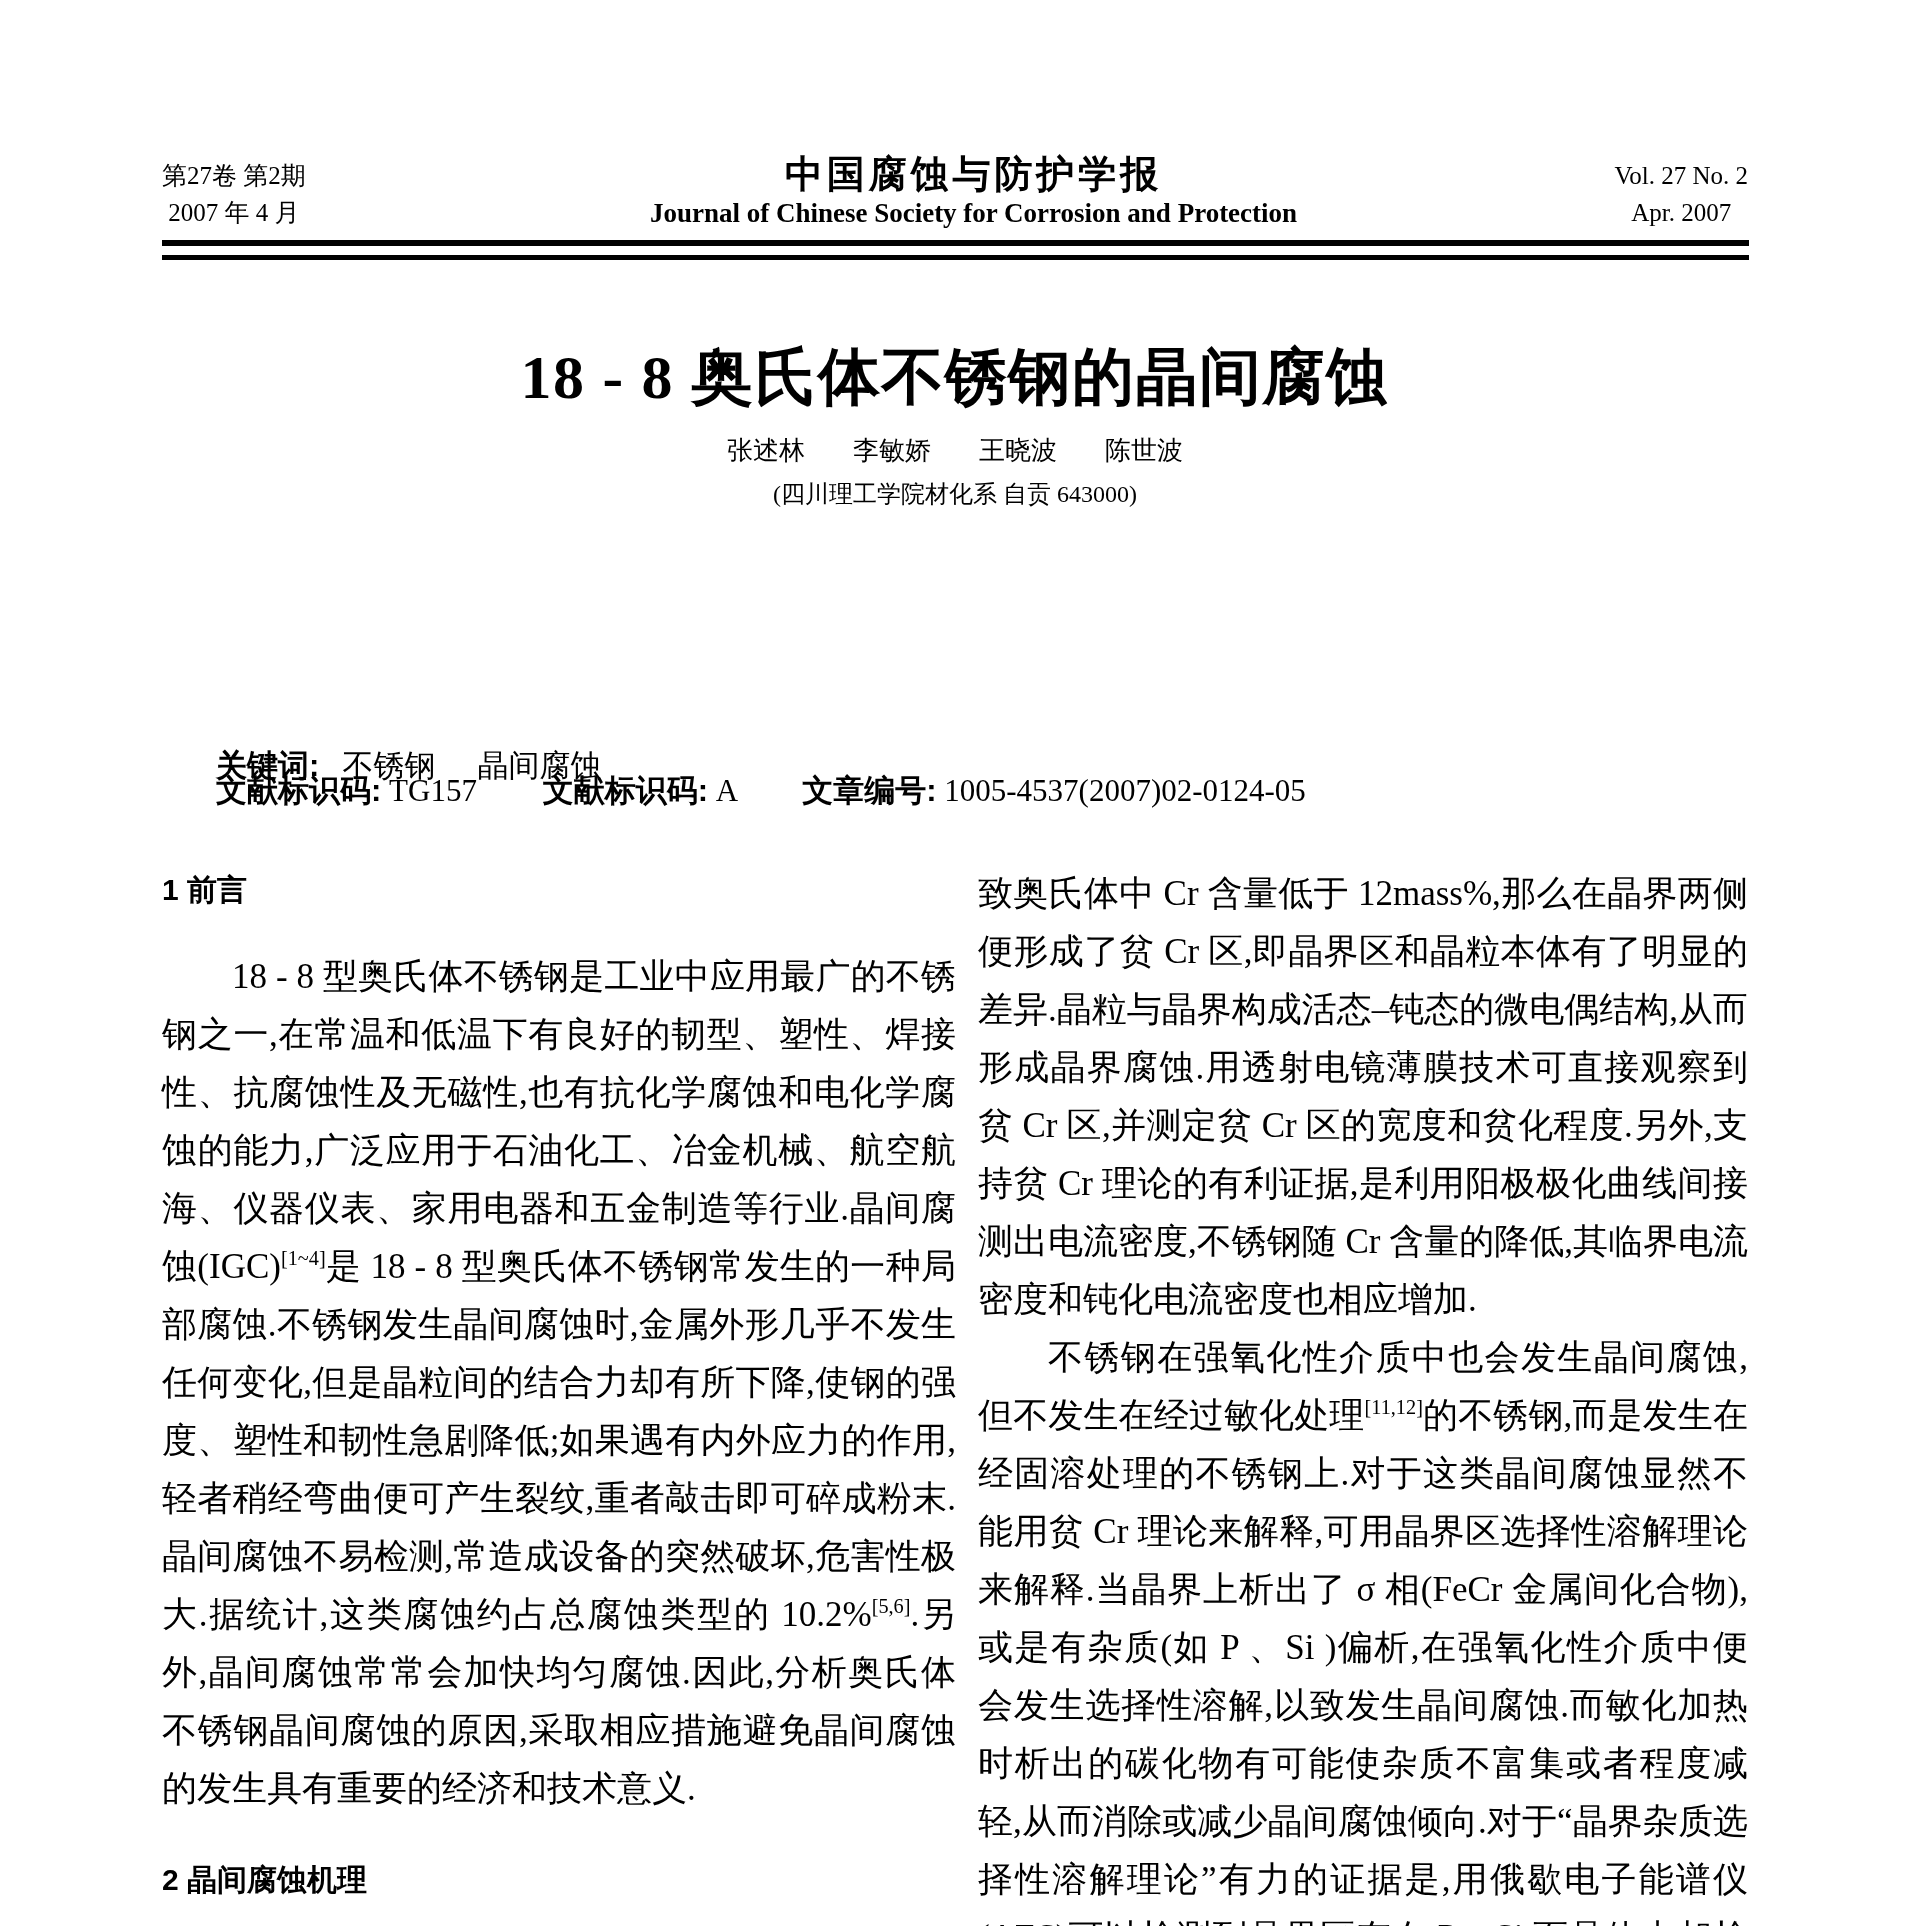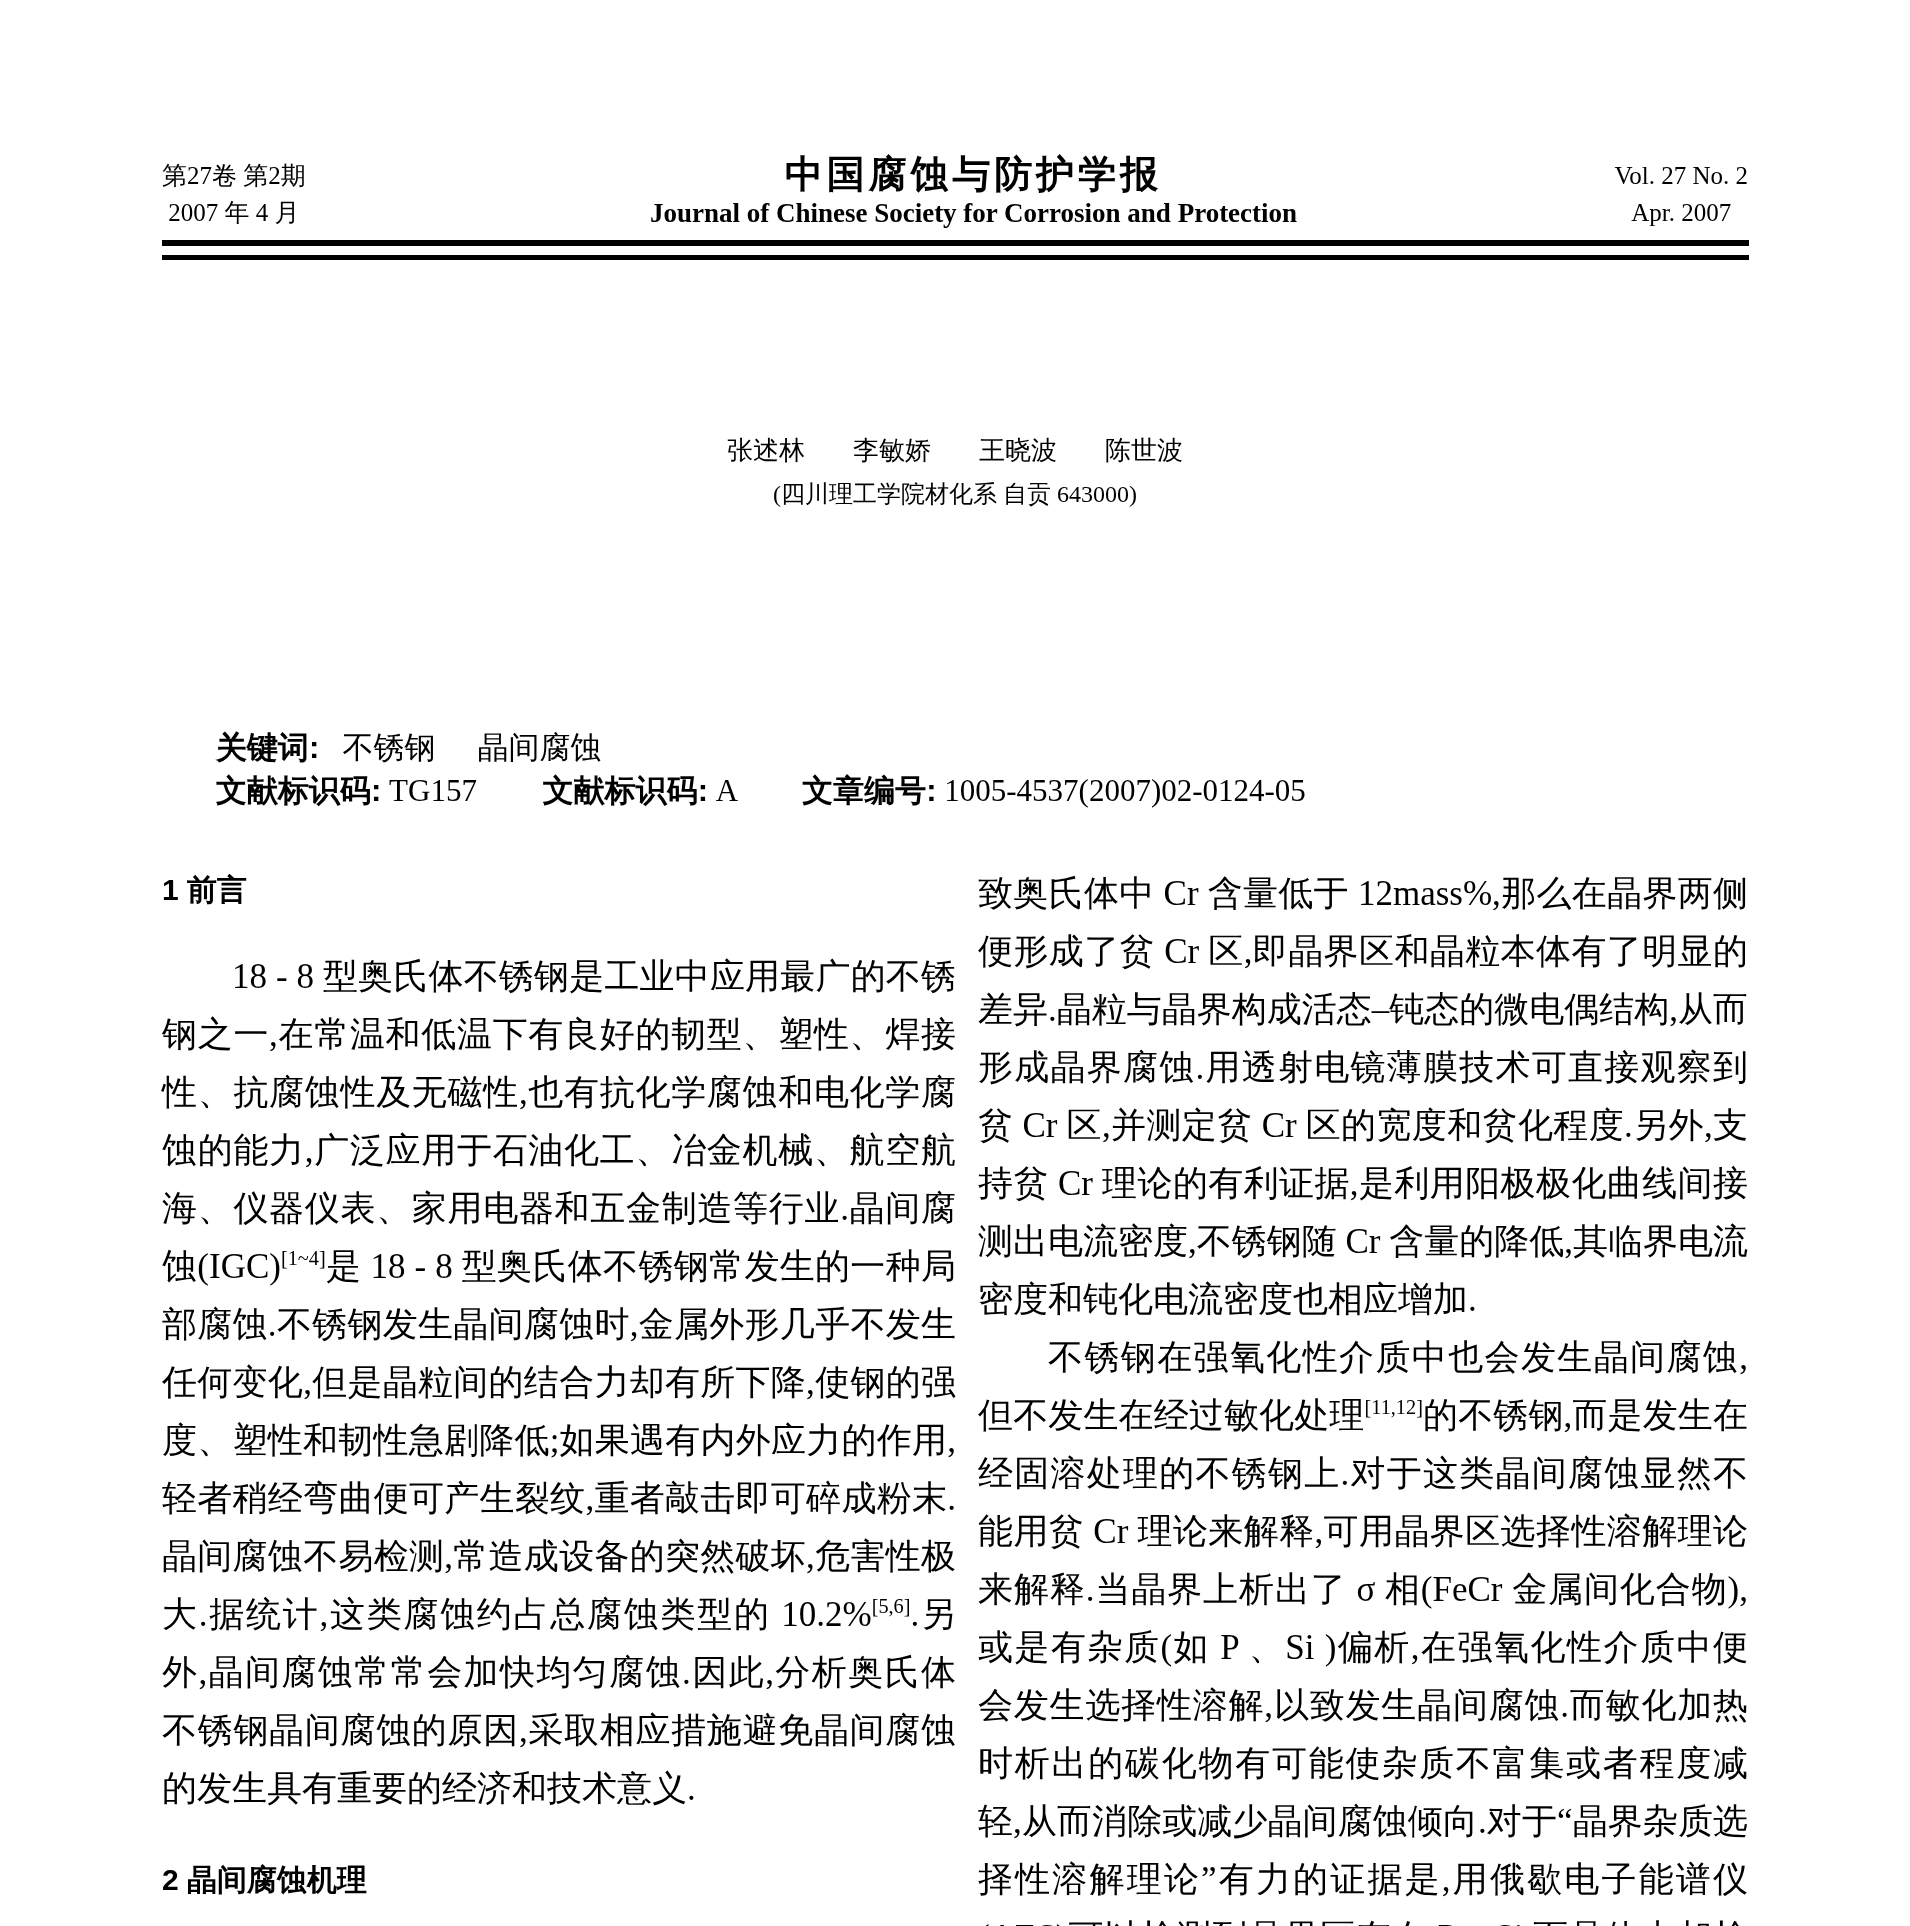--- a/index.html
+++ b/index.html
@@ -59,25 +59,26 @@
   </div>
 
   <div class="abs hdr-side" style="right:162px;top:157px;">
     <div>Vol. 27 No. 2</div>
     <div>Apr. 2007</div>
   </div>
 
   <div class="abs rule" style="left:162px;top:240px;width:1587px;height:6.2px;"></div>
   <div class="abs rule" style="left:162px;top:255px;width:1587px;height:4.6px;"></div>
 
+  <div class="abs art-title" style="top:335px;">18 - 8 奥氏体不锈钢的晶间腐蚀</div>
   <div class="abs authors" style="top:433px;"><span>张述林</span><span>李敏娇</span><span>王晓波</span><span>陈世波</span></div>
   <div class="abs affil" style="top:478px;">(四川理工学院材化系 自贡 643000)</div>
 
 
-  <div class="abs meta-blk" style="top:721px;">
+  <div class="abs meta-blk" style="top:739px;">
     <span class="lbl" style="margin-right:15.4px;">关键词:</span>
     <span id="kw-list"><span class="kw">不锈钢</span><span class="kw">晶间腐蚀</span></span>
   </div>
 
   <div class="abs meta-blk" style="top:764px;white-space:nowrap;">
     <span class="clc-group">
       <span class="lbl">文献标识码:</span>
       <span>TG157</span>
     </span>
     <span class="clc-group">

